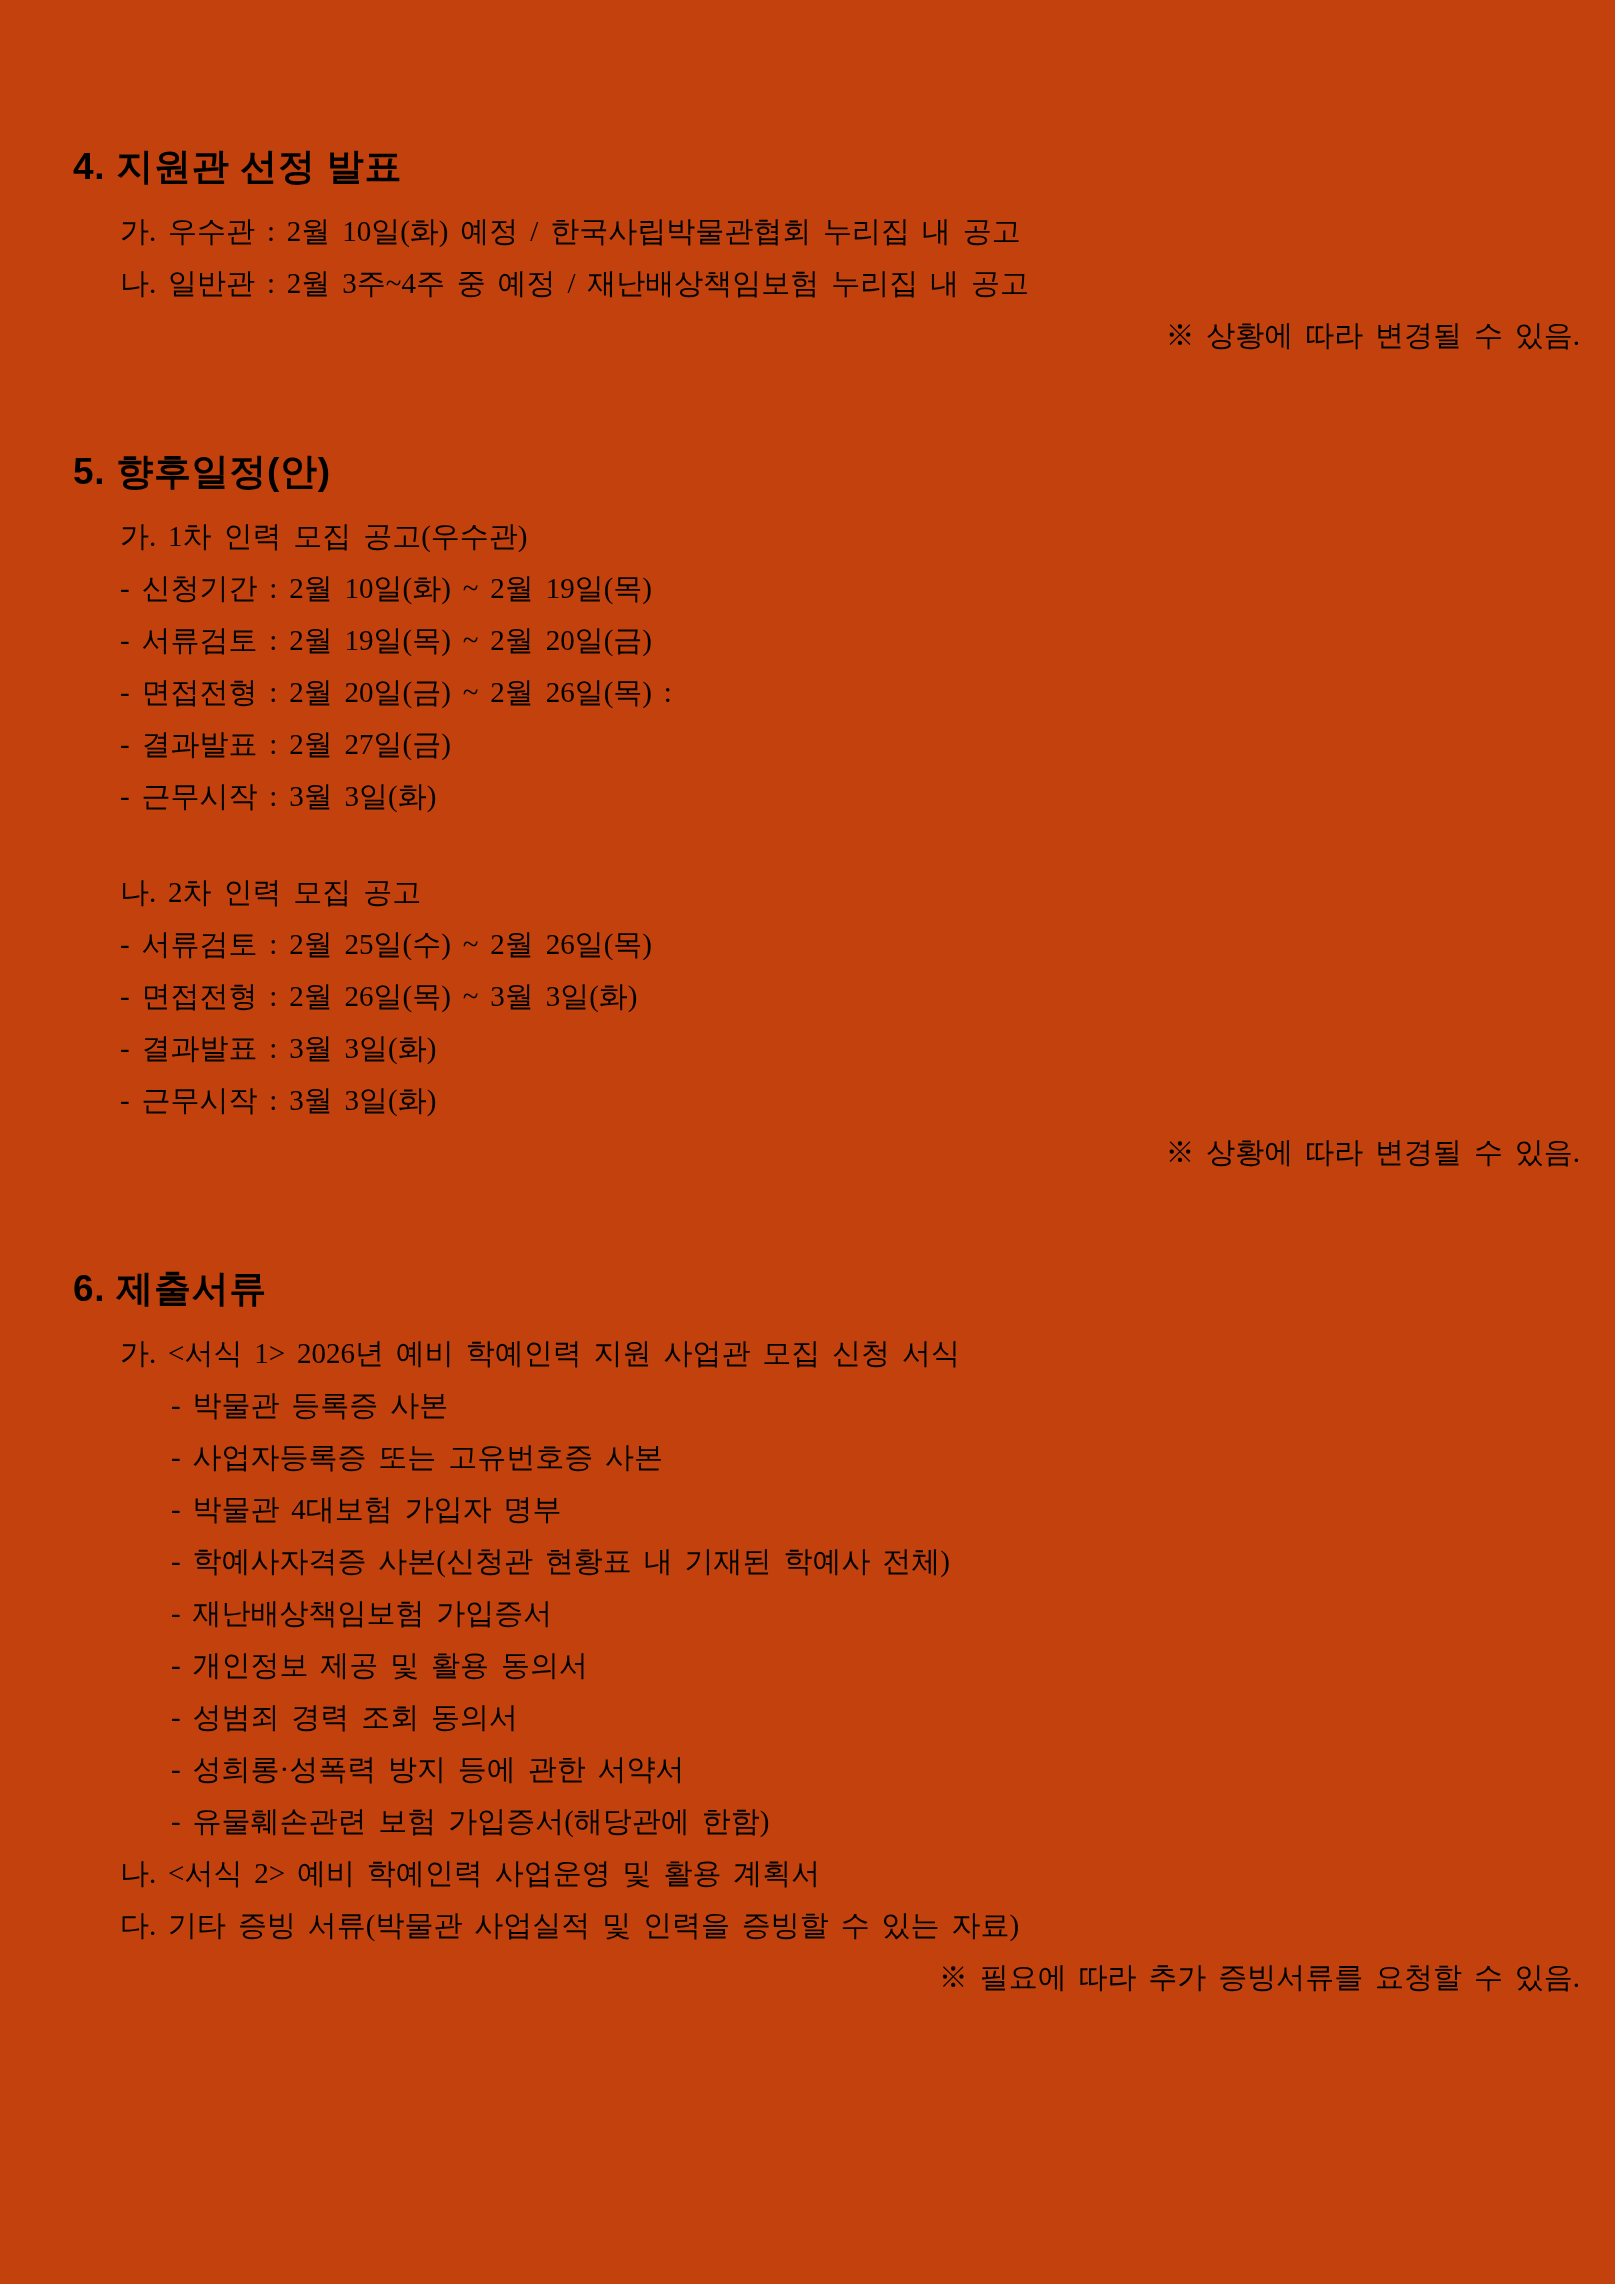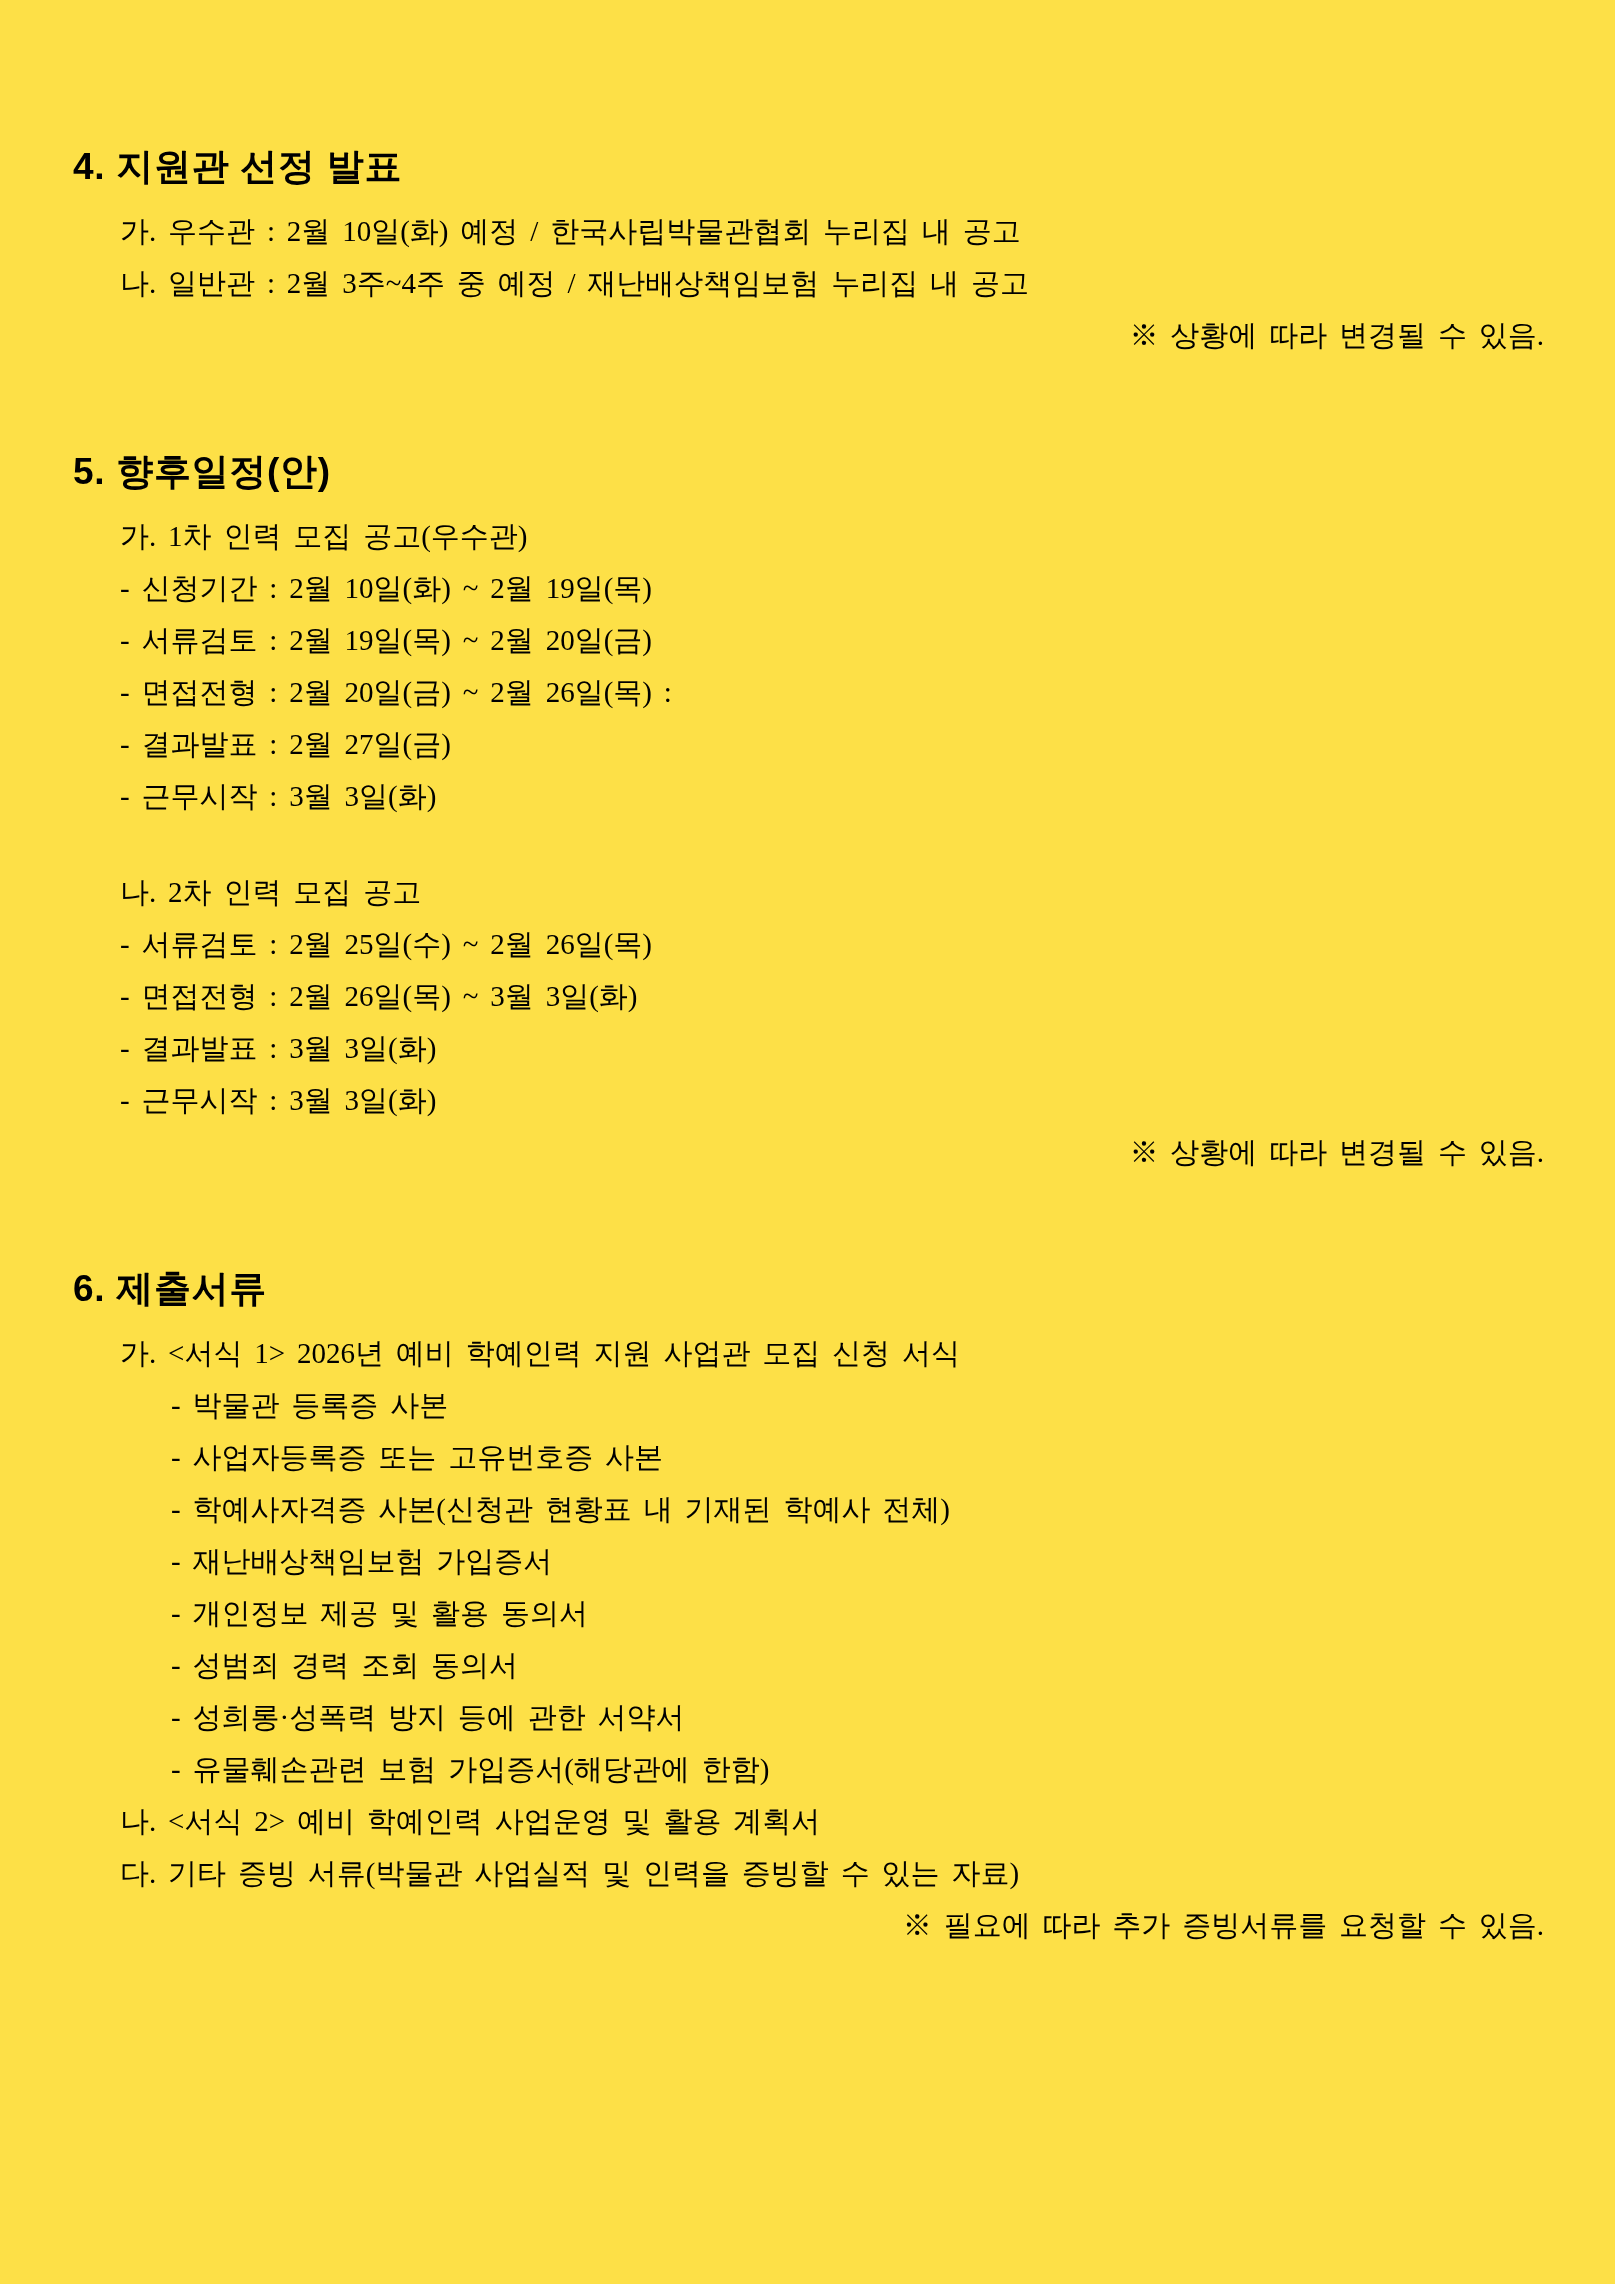--- a/index.html
+++ b/index.html
@@ -5,24 +5,24 @@
   html, body { margin: 0; padding: 0; }
   body {
     background: #ffffff;
     color: #000000;
     font-family: "Liberation Serif", "DejaVu Serif", serif;
   }
   .page {
     position: relative;
     width: 1616px;
     height: 2284px;
-    background: #fde047;
+    background: #c2410c;
     overflow: hidden;
     box-sizing: border-box;
-    padding: 147px 72px 0 73px;
+    padding: 147px 36px 0 73px;
   }
   .section-heading {
     font-family: "Liberation Sans", "DejaVu Sans", sans-serif;
     font-weight: 900;
     font-size: 37px;
     line-height: 40px;
     letter-spacing: 0.7px;
     margin: 0 0 18px 0;
     white-space: pre;
   }
@@ -78,20 +78,21 @@
 
     <div class="note">※ 상황에 따라 변경될 수 있음.</div>
   </div>
 
   <div>
     <div class="section-heading sec-gap">6. 제출서류</div>
 
     <div class="line l1">가. &lt;서식 1&gt; 2026년 예비 학예인력 지원 사업관 모집 신청 서식</div>
     <div class="line l2">- 박물관 등록증 사본</div>
     <div class="line l2">- 사업자등록증 또는 고유번호증 사본</div>
+    <div class="line l2">- 박물관 4대보험 가입자 명부</div>
     <div class="line l2">- 학예사자격증 사본(신청관 현황표 내 기재된 학예사 전체)</div>
     <div class="line l2">- 재난배상책임보험 가입증서</div>
     <div class="line l2">- 개인정보 제공 및 활용 동의서</div>
     <div class="line l2">- 성범죄 경력 조회 동의서</div>
     <div class="line l2">- 성희롱·성폭력 방지 등에 관한 서약서</div>
     <div class="line l2">- 유물훼손관련 보험 가입증서(해당관에 한함)</div>
     <div class="line l1">나. &lt;서식 2&gt; 예비 학예인력 사업운영 및 활용 계획서</div>
     <div class="line l1">다. 기타 증빙 서류(박물관 사업실적 및 인력을 증빙할 수 있는 자료)</div>
 
     <div class="note">※ 필요에 따라 추가 증빙서류를 요청할 수 있음.</div>

